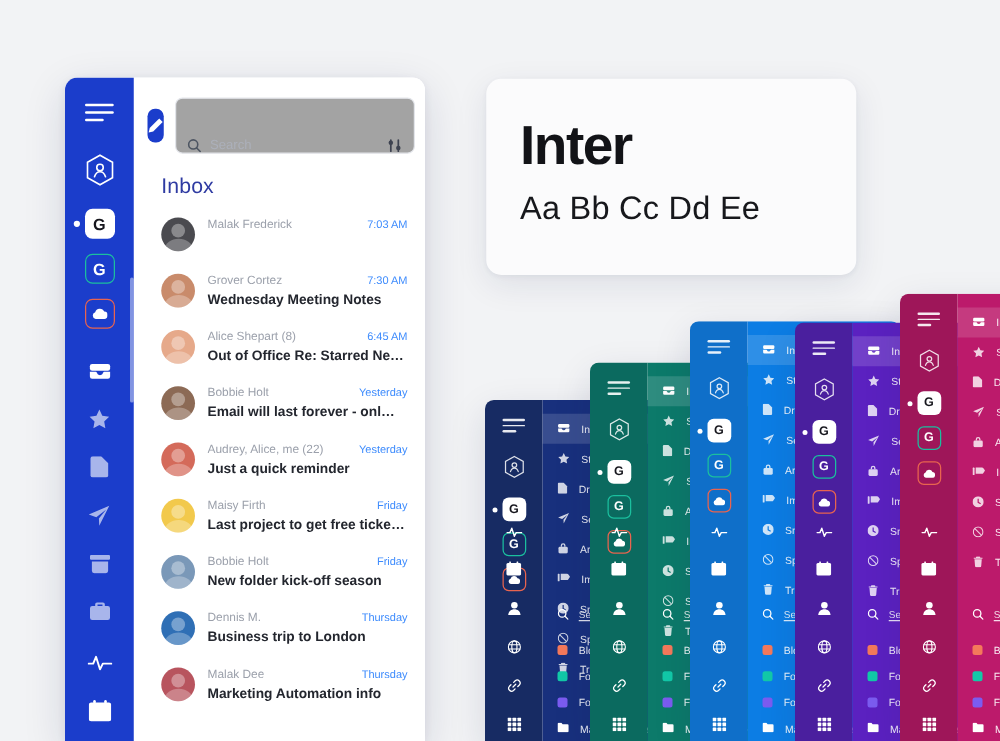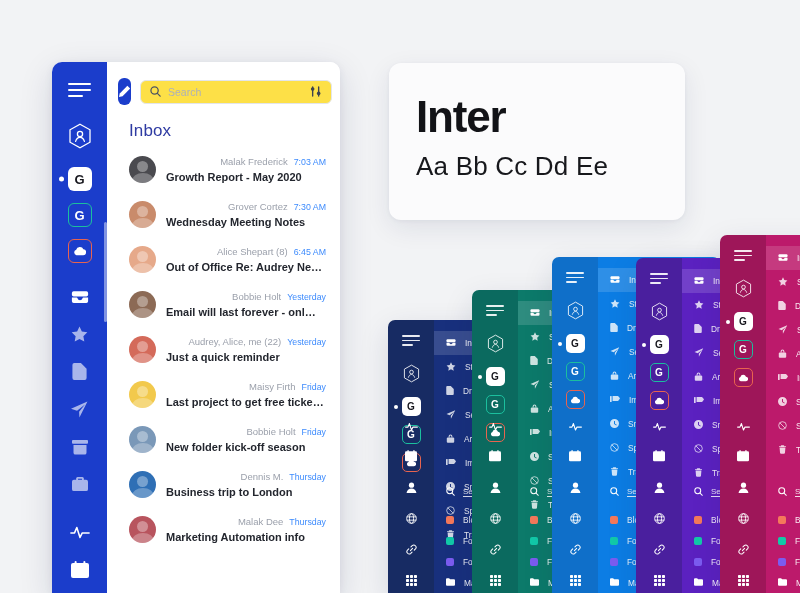--- a/index.html
+++ b/index.html
@@ -58,36 +58,36 @@
   .rail-bottom { position:absolute; bottom: 0; left:0; width:55px; display:flex; flex-direction:column; align-items:center; gap:18px; padding-bottom: 4px;}
 
   
   #main-content { flex: 1 1 auto; min-width: 0; background: #fff; padding: 0 0 0 0; }
   #main-topbar { display:flex; align-items:center; gap: 9px; padding: 16px 10px 0 11px; }
   #compose-btn {
     width: 44px; height: 27px; border-radius: 6px; background:#1B3DCB;
     display:flex; align-items:center; justify-content:center; border:none; cursor:pointer;
   }
   #search-box {
-    flex:1; height: 24px; border:1px solid #E3E5EA; border-radius: 6px; background:#fde047;
-    display:flex; align-items:center; gap:7px; padding: 0 9px;
+    flex:1; height: 45px; border:1px solid #E3E5EA; border-radius: 6px; background:#a3a3a3;
+    display:flex; align-items:flex-end; gap:7px; padding: 0 9px;
   }
   #search-box input {
     border:none; outline:none; flex:1; min-width:0; font-size: 10.5px; color:#3A3D45;
     font-family:"Liberation Sans", sans-serif; background:transparent;
   }
   #search-box input::placeholder { color:#ACB0BA; }
 
   #inbox-title { font-size: 17px; color:#2F3BA2; padding: 16px 0 6px 22px; letter-spacing:.1px;}
 
   #mail-list { padding: 0 14px 0 22px; }
   .mail-row { display:flex; gap:10px; padding: 9px 0 9px 0; cursor:pointer; align-items:flex-start;}
   .mail-av { width: 27px; height:27px; border-radius:50%; flex:0 0 27px; background:#D8DCE4; overflow:hidden; position:relative;}
   .mail-body { flex:1 1 auto; min-width:0; }
-  .mail-top { display:flex; justify-content:flex-end; align-items:baseline; gap:6px; }
+  .mail-top { display:flex; justify-content:space-between; align-items:baseline; gap:6px; }
   .mail-from { font-size: 9.5px; color:#9BA0AB; white-space:nowrap; overflow:hidden; text-overflow:ellipsis;}
   .mail-time { font-size: 8.8px; color:#3D8BFD; white-space:nowrap; flex:0 0 auto;}
   .mail-subj { font-size: 11px; font-weight:bold; color:#23262E; margin-top:4px; white-space:nowrap; overflow:hidden; text-overflow:ellipsis;}
 
   
   #font-card {
     position:absolute; left:389px; top:63px; width:296px; height:157px;
     background:#FBFBFC; border-radius:12px;
     box-shadow: 0 8px 26px rgba(20,30,80,.09), 0 1px 4px rgba(20,30,80,.05);
     padding: 32px 0 0 27px;
@@ -245,21 +245,20 @@
           <div class="mail-row">
             <div class="mail-av" style="background:#4A4A4F">
               <div style="position:absolute;left:50%;top:17%;transform:translateX(-50%);width:44%;height:44%;border-radius:50%;background:rgba(255,255,255,.35)"></div>
               <div style="position:absolute;left:50%;top:62%;transform:translateX(-50%);width:82%;height:60%;border-radius:50% 50% 0 0;background:rgba(255,255,255,.28)"></div>
             </div>
             <div class="mail-body">
               <div class="mail-top">
                 <span class="mail-from">Malak Frederick</span>
                 <span class="mail-time">7:03 AM</span>
               </div>
-              <div class="mail-subj">Growth Report - May 2020</div>
             </div>
           </div>
           <div class="mail-row">
             <div class="mail-av" style="background:#C98B6B">
               <div style="position:absolute;left:50%;top:17%;transform:translateX(-50%);width:44%;height:44%;border-radius:50%;background:rgba(255,255,255,.35)"></div>
               <div style="position:absolute;left:50%;top:62%;transform:translateX(-50%);width:82%;height:60%;border-radius:50% 50% 0 0;background:rgba(255,255,255,.28)"></div>
             </div>
             <div class="mail-body">
               <div class="mail-top">
                 <span class="mail-from">Grover Cortez</span>
@@ -271,21 +270,21 @@
           <div class="mail-row">
             <div class="mail-av" style="background:#E6A98A">
               <div style="position:absolute;left:50%;top:17%;transform:translateX(-50%);width:44%;height:44%;border-radius:50%;background:rgba(255,255,255,.35)"></div>
               <div style="position:absolute;left:50%;top:62%;transform:translateX(-50%);width:82%;height:60%;border-radius:50% 50% 0 0;background:rgba(255,255,255,.28)"></div>
             </div>
             <div class="mail-body">
               <div class="mail-top">
                 <span class="mail-from">Alice Shepart (8)</span>
                 <span class="mail-time">6:45 AM</span>
               </div>
-              <div class="mail-subj">Out of Office Re: Audrey Ne…</div>
+              <div class="mail-subj">Out of Office Re: Starred Ne…</div>
             </div>
           </div>
           <div class="mail-row">
             <div class="mail-av" style="background:#8C6A55">
               <div style="position:absolute;left:50%;top:17%;transform:translateX(-50%);width:44%;height:44%;border-radius:50%;background:rgba(255,255,255,.35)"></div>
               <div style="position:absolute;left:50%;top:62%;transform:translateX(-50%);width:82%;height:60%;border-radius:50% 50% 0 0;background:rgba(255,255,255,.28)"></div>
             </div>
             <div class="mail-body">
               <div class="mail-top">
                 <span class="mail-from">Bobbie Holt</span>

